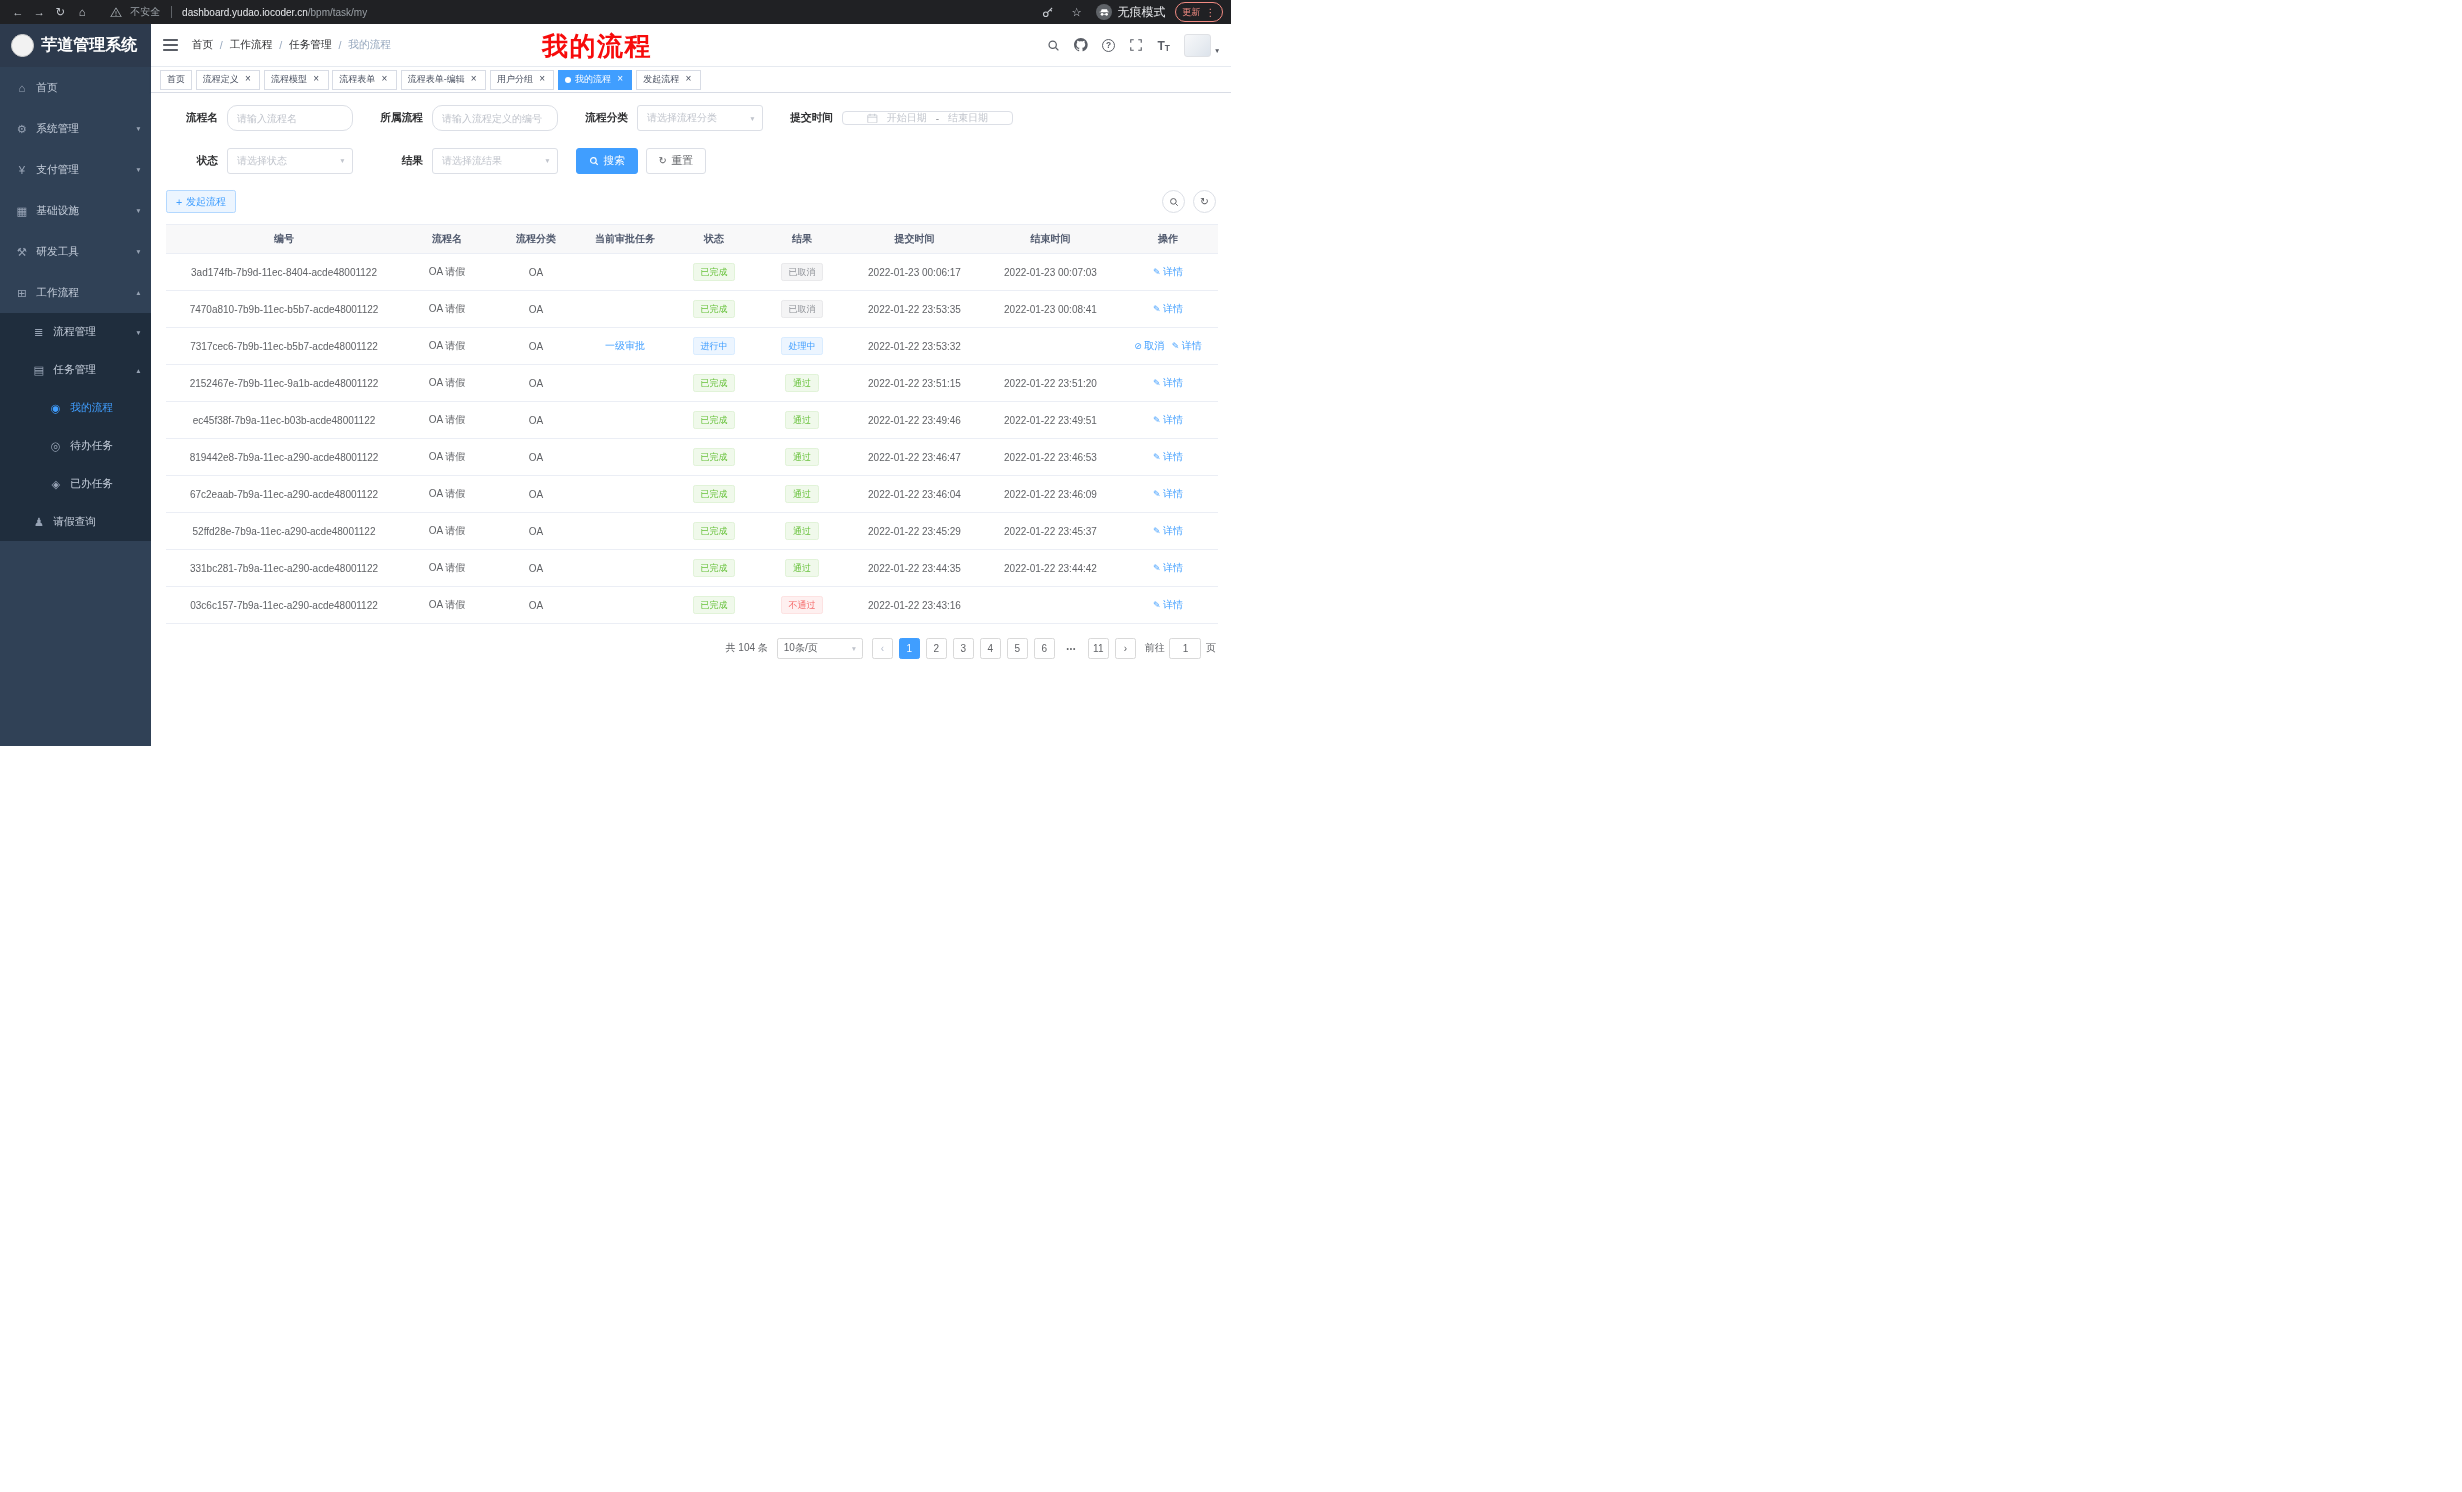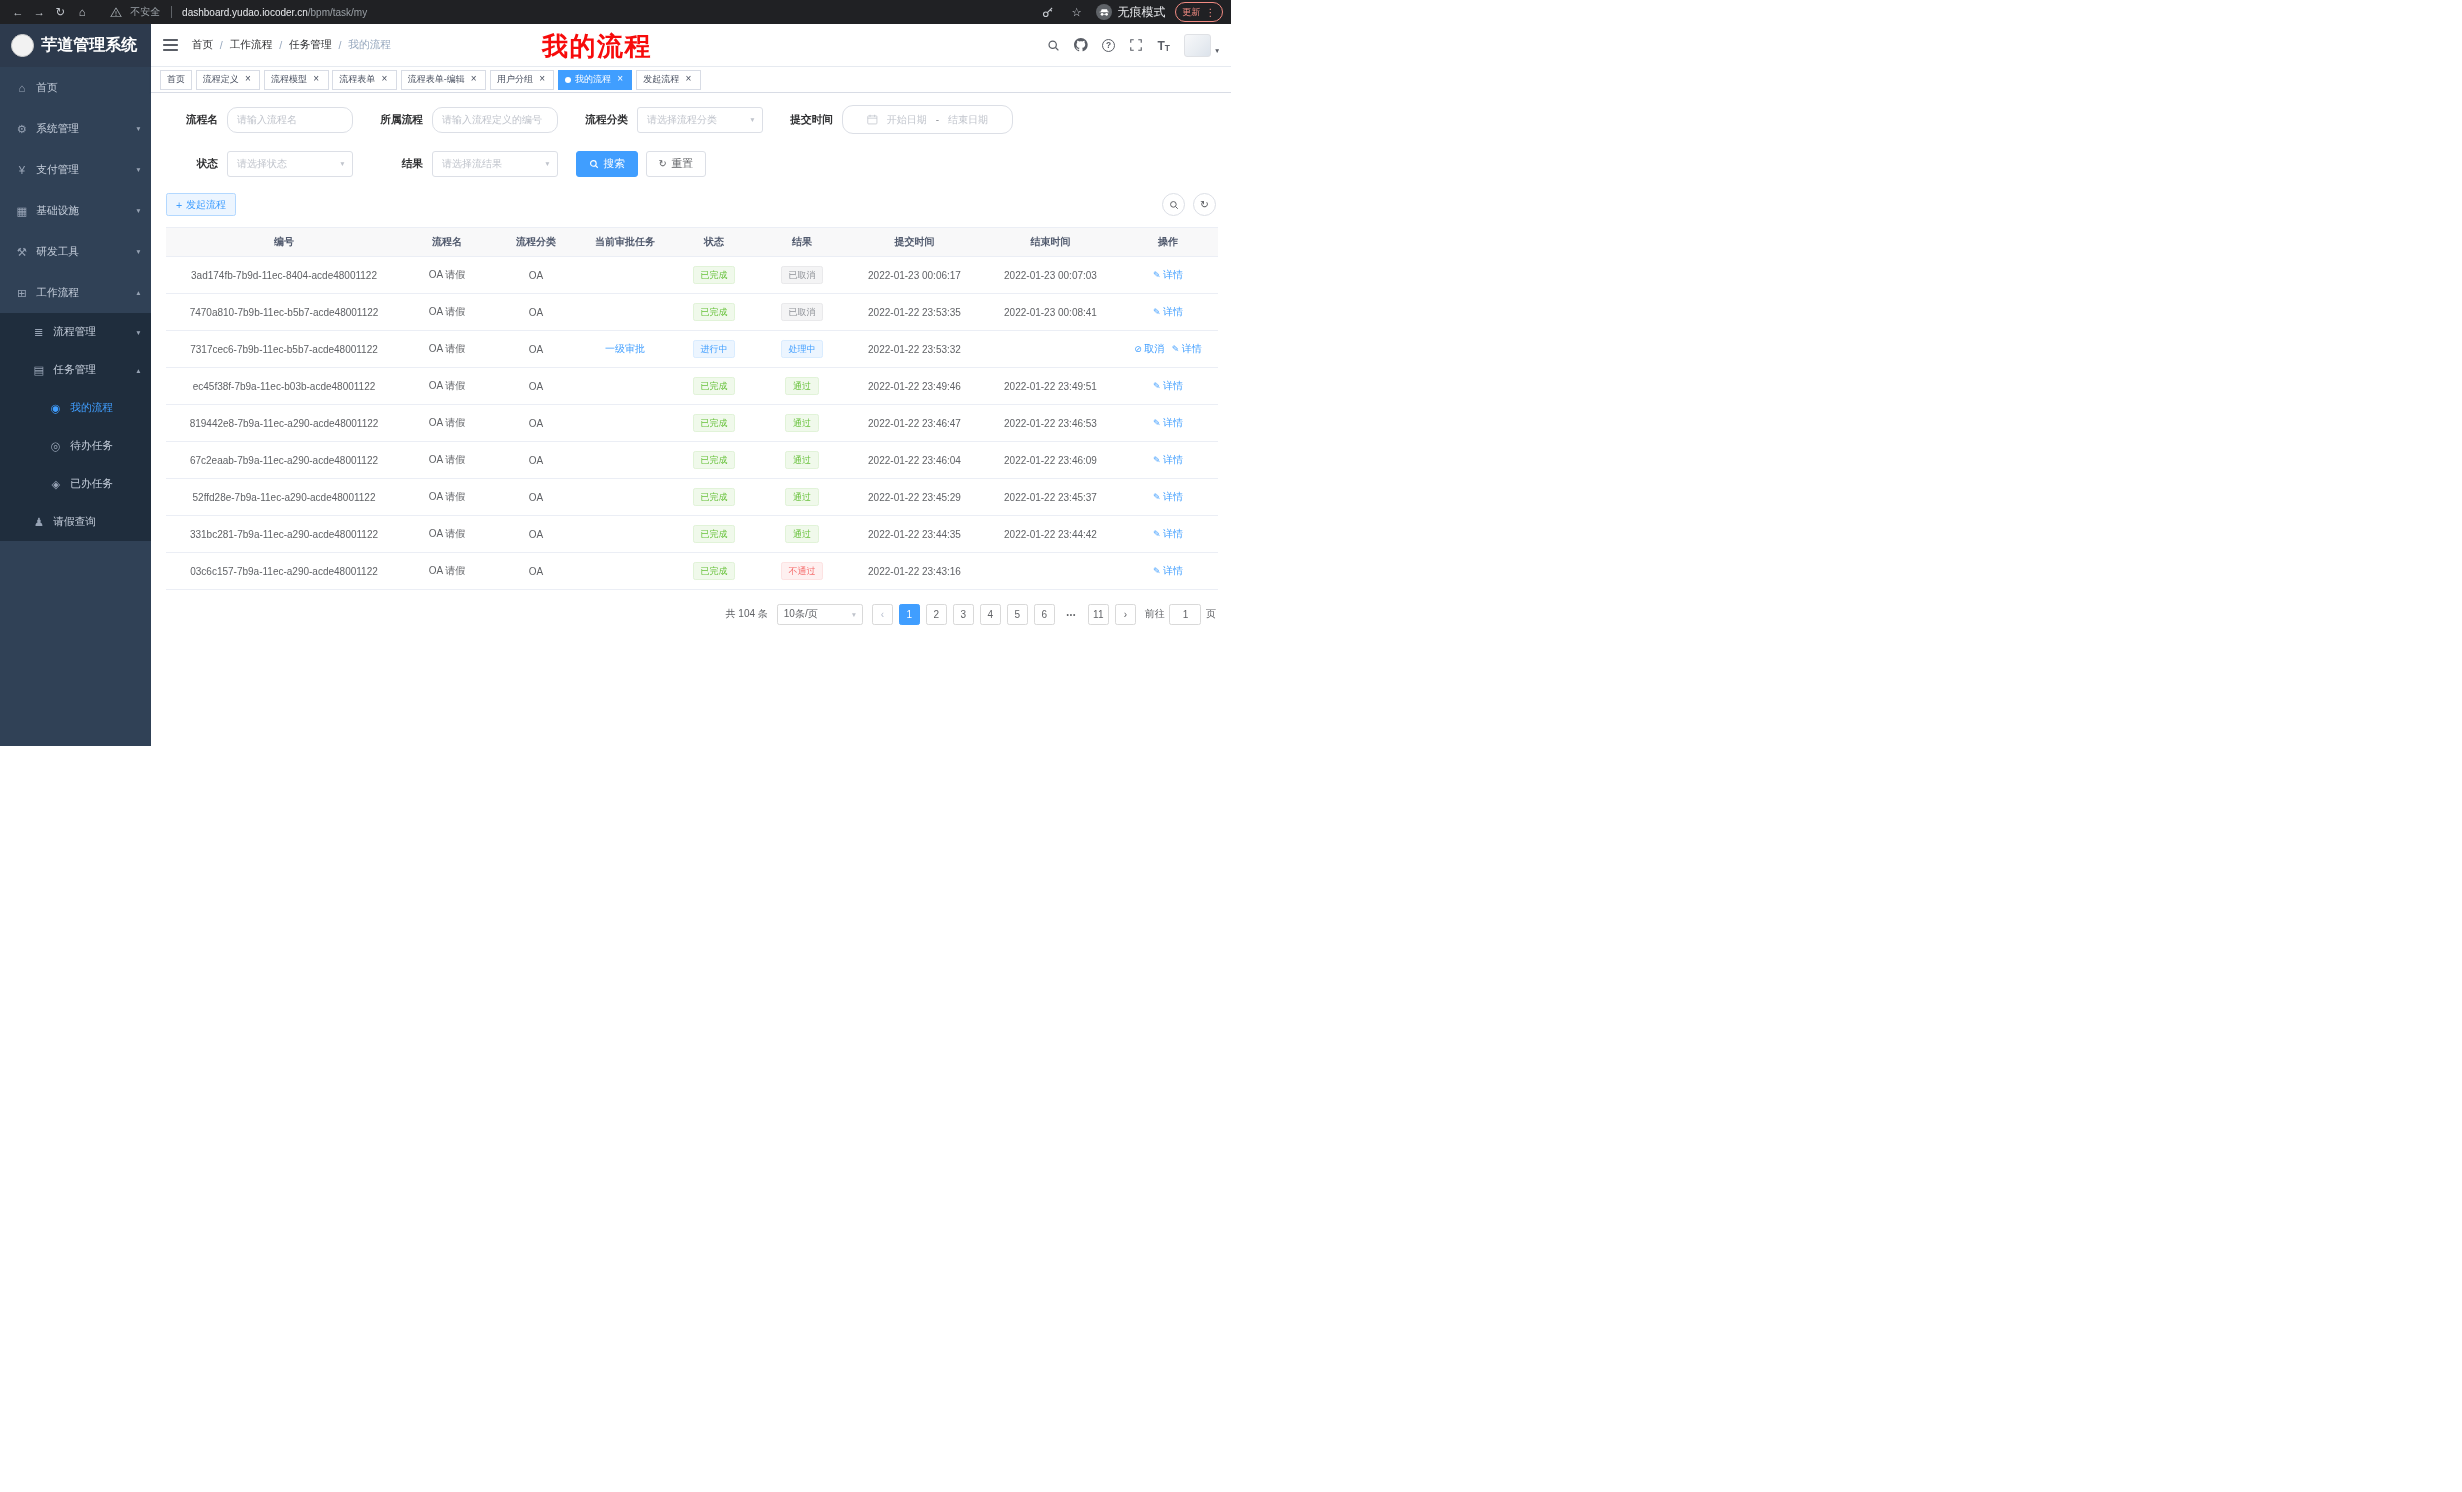--- a/index.html
+++ b/index.html
@@ -67,21 +67,21 @@
   
   .content { flex:1; background:#fff; padding:12px 15px 0 15px; overflow:hidden; }
   .filter-row { display:flex; align-items:center; margin-bottom:16.7px; }
   .f-item { display:flex; align-items:center; margin-right:18px; }
   .f-label { min-width:52px; text-align:right; margin-right:9px; font-size:10.7px; font-weight:700; color:#303133; white-space:nowrap; }
   .f-input { width:126px; height:26px; border:0.8px solid #dcdfe6; border-radius:10px; padding:0 9px; font-size:10px; color:#606266; font-family:inherit; outline:none; }
   .f-input::placeholder { color:#c0c4cc; }
   .f-select { width:126px; height:26px; border:0.8px solid #dcdfe6; border-radius:3px; padding:0 7.6px 0 9px; display:flex; align-items:center; justify-content:space-between; font-size:10px; background:#fff; cursor:pointer; }
   .placeholder { color:#c0c4cc; }
   .caret { color:#c0c4cc; font-size:7.6px; }
-  .f-daterange { width:171px; height:29px; border:0.8px solid #dcdfe6; border-radius:11px; display:flex; align-items:center; justify-content:center; gap:9px; font-size:10px; padding:0 7.6px; cursor:pointer; }
+  .f-daterange { width:171px; height:14px; border:0.8px solid #dcdfe6; border-radius:4px; display:flex; align-items:center; justify-content:center; gap:9px; font-size:10px; padding:0 7.6px; cursor:pointer; }
   .cal-icon { display:flex; color:#c0c4cc; }
   .d-sep { color:#909399; }
 
   .btn { height:26px; border-radius:3px; font-size:10.7px; display:inline-flex; align-items:center; gap:4.6px; padding:0 12px; cursor:pointer; border:0.8px solid transparent; font-family:inherit; }
   .btn-primary { background:#409eff; border-color:#409eff; color:#fff; }
   .btn-default { background:#fff; border-color:#dcdfe6; color:#606266; margin-left:7.6px; }
   .btn-icon { display:flex; align-items:center; font-size:10px; }
 
   .toolbar-row { display:flex; align-items:center; justify-content:space-between; margin-bottom:10.7px; }
   .btn-plain { height:23px; border-radius:2.3px; font-size:10px; display:inline-flex; align-items:center; gap:3.8px; padding:0 9px; background:#ecf5ff; border:0.8px solid #b3d8ff; color:#409eff; cursor:pointer; font-family:inherit; }
@@ -463,20 +463,34 @@
                 <td></td>
                 <td><span class="link action-link">
                     <span class="link-icon">⊘</span>
                     <span>取消</span>
                   </span><span class="link action-link">
                     <span class="link-icon">✎</span>
                     <span>详情</span>
                   </span></td>
               </tr>
               <tr>
+                <td>2152467e-7b9b-11ec-9a1b-acde48001122</td>
+                <td>OA 请假</td>
+                <td>OA</td>
+                <td></td>
+                <td><span class="tag tag-success">已完成</span></td>
+                <td><span class="tag tag-success">通过</span></td>
+                <td>2022-01-22 23:51:15</td>
+                <td>2022-01-22 23:51:20</td>
+                <td><span class="link action-link">
+                    <span class="link-icon">✎</span>
+                    <span>详情</span>
+                  </span></td>
+              </tr>
+              <tr>
                 <td>ec45f38f-7b9a-11ec-b03b-acde48001122</td>
                 <td>OA 请假</td>
                 <td>OA</td>
                 <td></td>
                 <td><span class="tag tag-success">已完成</span></td>
                 <td><span class="tag tag-success">通过</span></td>
                 <td>2022-01-22 23:49:46</td>
                 <td>2022-01-22 23:49:51</td>
                 <td><span class="link action-link">
                     <span class="link-icon">✎</span>

